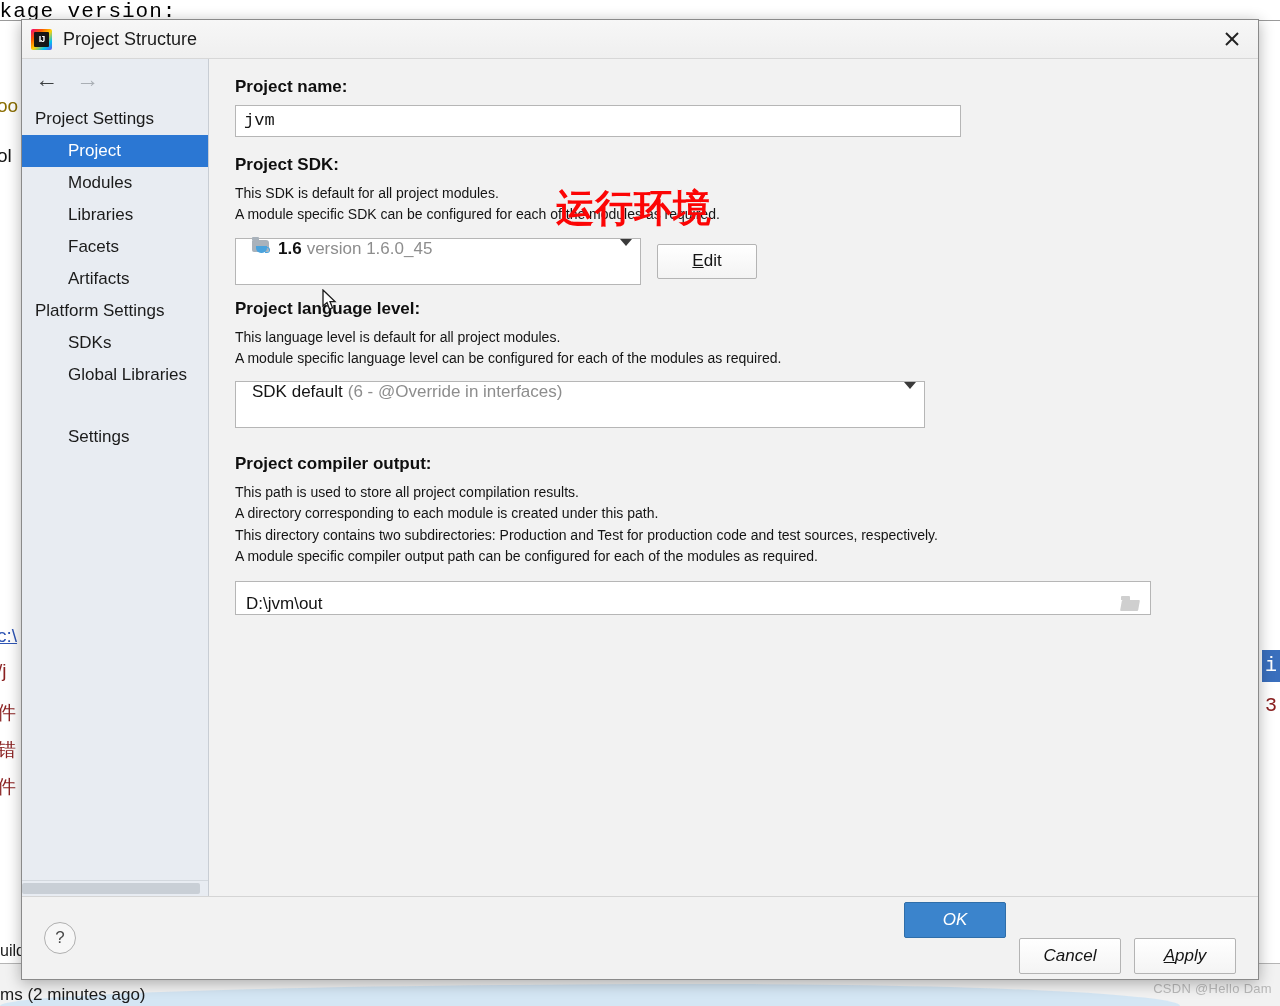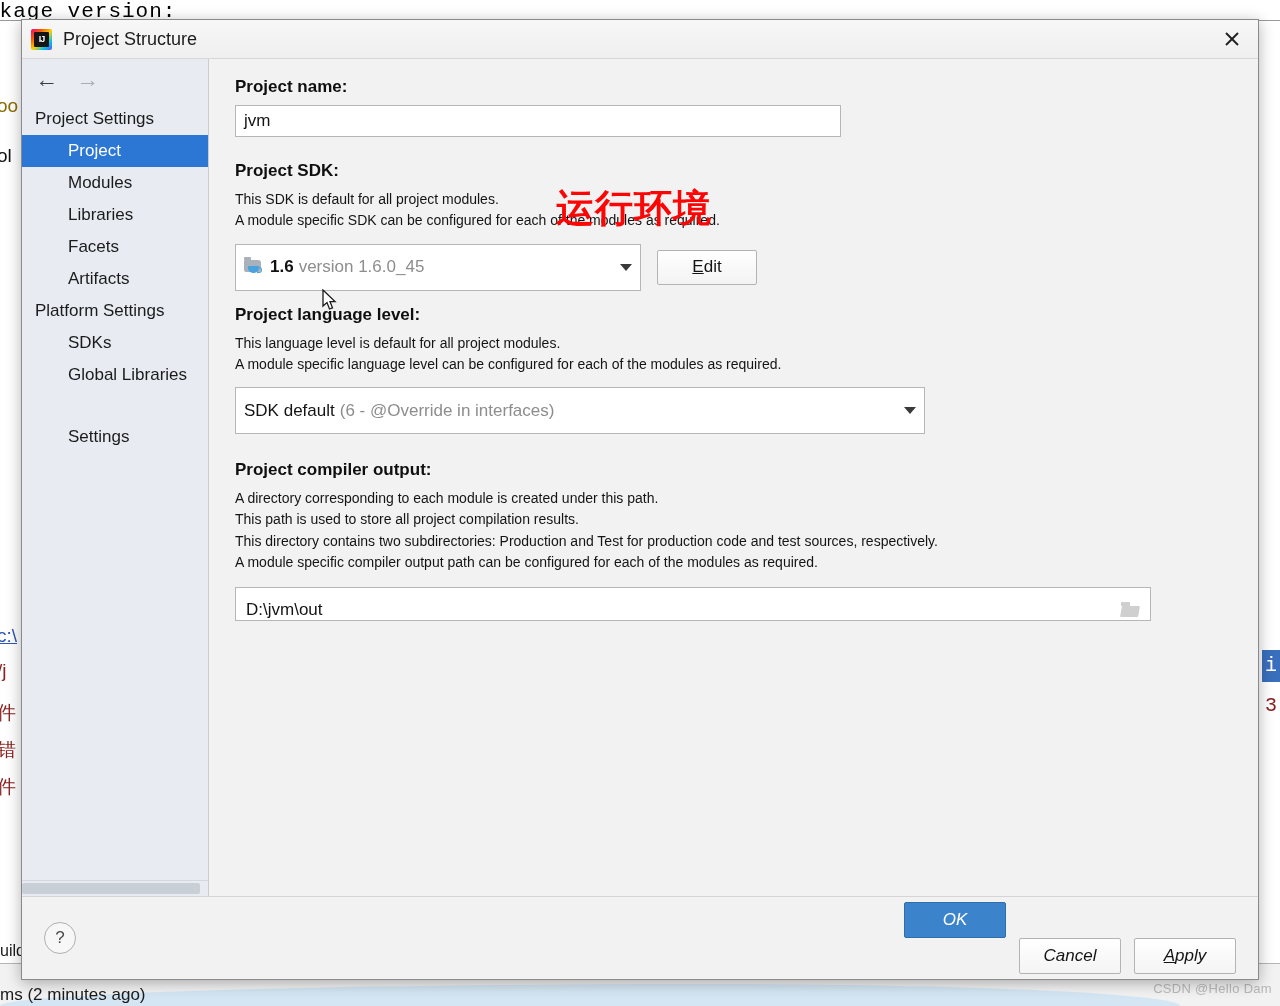--- a/index.html
+++ b/index.html
@@ -261,48 +261,48 @@
     font-weight: bold;
     color: #0f0f0f;
     margin: 0 0 8px 0;
   }
   .lbl-desc {
     font-size: 14px;
     color: #141414;
     line-height: 1.52;
   }
   .txt-input {
-    width: 606px;
+    width: 726px;
     height: 32px;
     background: #ffffff;
     border: 1px solid #b6b6b6;
     font-size: 17px;
     color: #141414;
     padding: 0 8px;
     box-sizing: border-box;
     line-height: 30px;
-    margin-bottom: 24px;
+    margin-bottom: 18px;
     white-space: nowrap;
     overflow: hidden;
+    font-family: Liberation Mono, monospace;
   }
 
   .sdk-row {
     display: flex;
     align-items: center;
     gap: 16px;
     margin-top: 12px;
     margin-bottom: 14px;
   }
   .combo {
     height: 47px;
     background: #ffffff;
     border: 1px solid #b6b6b6;
     display: flex;
-    align-items: center;
-    padding: 0 8px 0 8px;
+    padding: 0 8px 0 16px;
     box-sizing: border-box;
     cursor: pointer;
     position: relative;
   }
   .combo-sdk { width: 406px; }
   .combo-lang { width: 690px; margin-top: 12px; }
   .combo-caret {
     margin-left: auto;
     width: 0; height: 0;
     border-left: 6px solid transparent;
@@ -590,22 +590,22 @@
       <div class="lbl-desc">This language level is default for all project modules.</div>
       <div class="lbl-desc">A module specific language level can be configured for each of the modules as required.</div>
 
       <div class="combo combo-lang">
         <span class="combo-txt-plain">SDK default</span>
         <span class="combo-txt-gray">(6 - @Override in interfaces)</span>
         <span class="combo-caret"></span>
       </div>
 
       <div class="lbl-bold" style="margin-top:26px">Project compiler output:</div>
+      <div class="lbl-desc">This path is used to store all project compilation results.</div>
       <div class="lbl-desc">A directory corresponding to each module is created under this path.</div>
-      <div class="lbl-desc">This path is used to store all project compilation results.</div>
       <div class="lbl-desc">This directory contains two subdirectories: Production and Test for production code and test sources, respectively.</div>
       <div class="lbl-desc">A module specific compiler output path can be configured for each of the modules as required.</div>
 
       <div class="path-row">
         <span class="path-val">D:\jvm\out</span>
         <span class="browse-icon">
           <span class="f2"></span>
             <span class="f1"></span>
         </span>
       </div>

